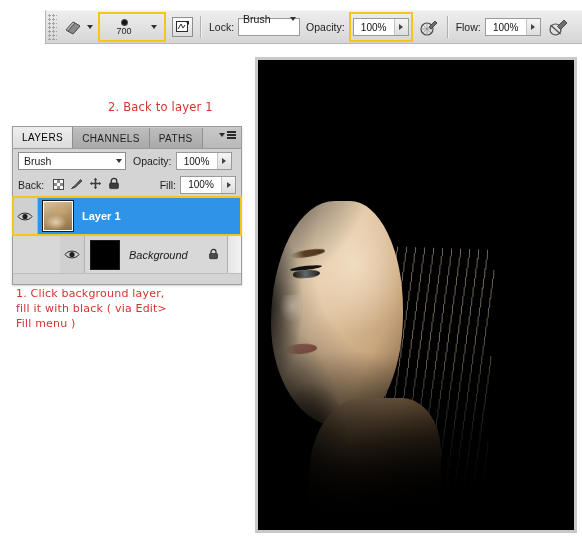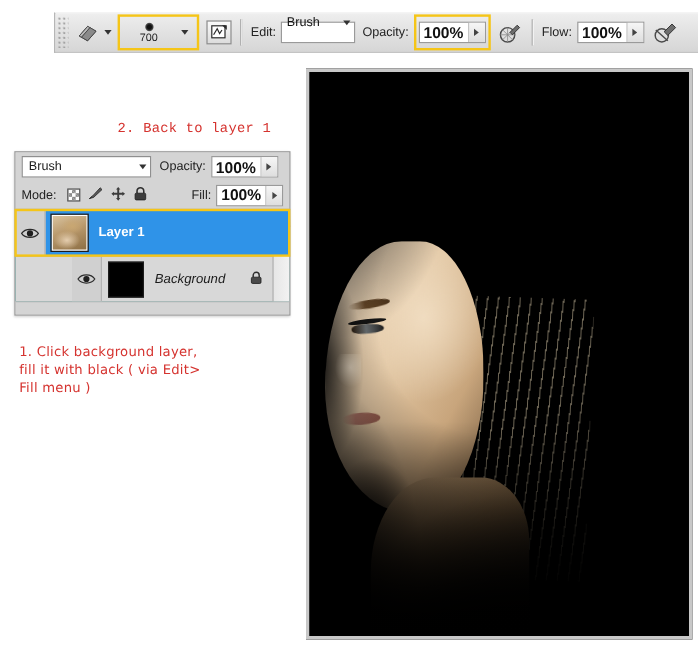--- a/index.html
+++ b/index.html
@@ -122,23 +122,22 @@
     height: 18px;
     border: 1px solid #9a9a9a;
     background: #fff;
     display: flex;
     align-items: center;
     box-sizing: border-box;
   }
   .num-field .val {
     width: 40px;
     text-align: center;
-    font-size: 13px;
+    font-size: 10px;
     color: #111;
-    font-weight: bold;
   }
   .spin {
     width: 13px;
     height: 16px;
     border-left: 1px solid #c4c4c4;
     background: linear-gradient(to bottom,#f6f6f6,#dedede);
     display: flex; align-items: center; justify-content: center;
   }
   .tri-right {
     width: 0; height: 0;
@@ -475,21 +474,21 @@
   
   .annot {
     position: absolute;
     color: #d5332f;
     font-family: "DejaVu Sans", sans-serif;
     font-size: 11px;
     line-height: 15px;
     letter-spacing: .2px;
     white-space: pre-line;
   }
-  .annot.a2 { left: 98px; top: 100px; font-size: 11.5px; font-family: Liberation Mono, monospace; }
+  .annot.a2 { left: 108px; top: 100px; font-size: 11.5px; }
   .annot.a1 { left: 16px; top: 286px; }
 </style>
 </head>
 <body>
 
 <div class="options-bar">
 
   <div class="grip"></div>
 
   <div class="eraser-ico">
@@ -514,21 +513,21 @@
   <div class="icon-btn">
     <svg width="15" height="14" viewBox="0 0 15 14">
       <rect x="1.5" y="1.5" width="11" height="10" fill="#fff" stroke="#2b2b2b" stroke-width="1"></rect>
       <path d="M3 9 L6 4 L8 8 L10 5" stroke="#2b2b2b" stroke-width="1" fill="none"></path>
       <polygon points="10,1 14,1 14,5" fill="#2b2b2b"></polygon>
     </svg>
   </div>
 
   <div class="sep"></div>
 
-  <span class="ob-label">Edit:</span>
+  <span class="ob-label">Lock:</span>
   <div class="combo mode">
     <span class="val">Brush</span>
     <span class="tri-down" style="margin:0 1px 0 0;"></span>
   </div>
 
   <div style="width:6px"></div>
 
   <span class="ob-label">Opacity:</span>
   <div class="hl-box">
     <div class="num-field">
@@ -568,37 +567,50 @@
       <path d="M8.5 7.5 L15 1 L18 4 L11.5 10.5 Z" fill="#6e6e6e" stroke="#333" stroke-width=".8"></path>
     </svg>
   </div>
 
 </div>
 
 <div class="annot a2">2. Back to layer 1</div>
 
 <div class="layers-panel">
 
+  <div class="panel-tabs">
+    <div class="ptab active">LAYERS</div>
+    <div class="ptab">CHANNELS</div>
+    <div class="ptab">PATHS</div>
+    <div class="panel-menu-btn">
+      <span class="pm-tri"></span>
+      <span class="pm-lines">
+          <i></i>
+          <i></i>
+          <i></i>
+        </span>
+    </div>
+  </div>
 
   <div class="blend-row">
     <div class="blend-combo">
       <span>Brush</span>
       <span class="tri-down" style="margin:0;"></span>
     </div>
     <span class="ob-label" style="margin-left:7px;">Opacity:</span>
     <div class="num-field">
       <span class="val">100%</span>
       <span class="spin">
           <i class="tri-right"></i>
         </span>
     </div>
   </div>
 
   <div class="lock-row">
-    <span class="ob-label">Mode:</span>
+    <span class="ob-label">Back:</span>
     <div class="lock-icons">
       <span class="checker"></span>
       <span>
         <svg width="13" height="12" viewBox="0 0 13 12">
           <path d="M1.5 10.5 L4 8.5 L10.5 1.5 L12 3 L5 9.5 Z" fill="#585858" stroke="#2b2b2b" stroke-width=".7"></path>
           <path d="M1.5 10.5 L4 8.5" stroke="#2b2b2b" stroke-width=".8"></path>
         </svg>
       </span>
       <span>
         <svg width="13" height="13" viewBox="0 0 13 13">

